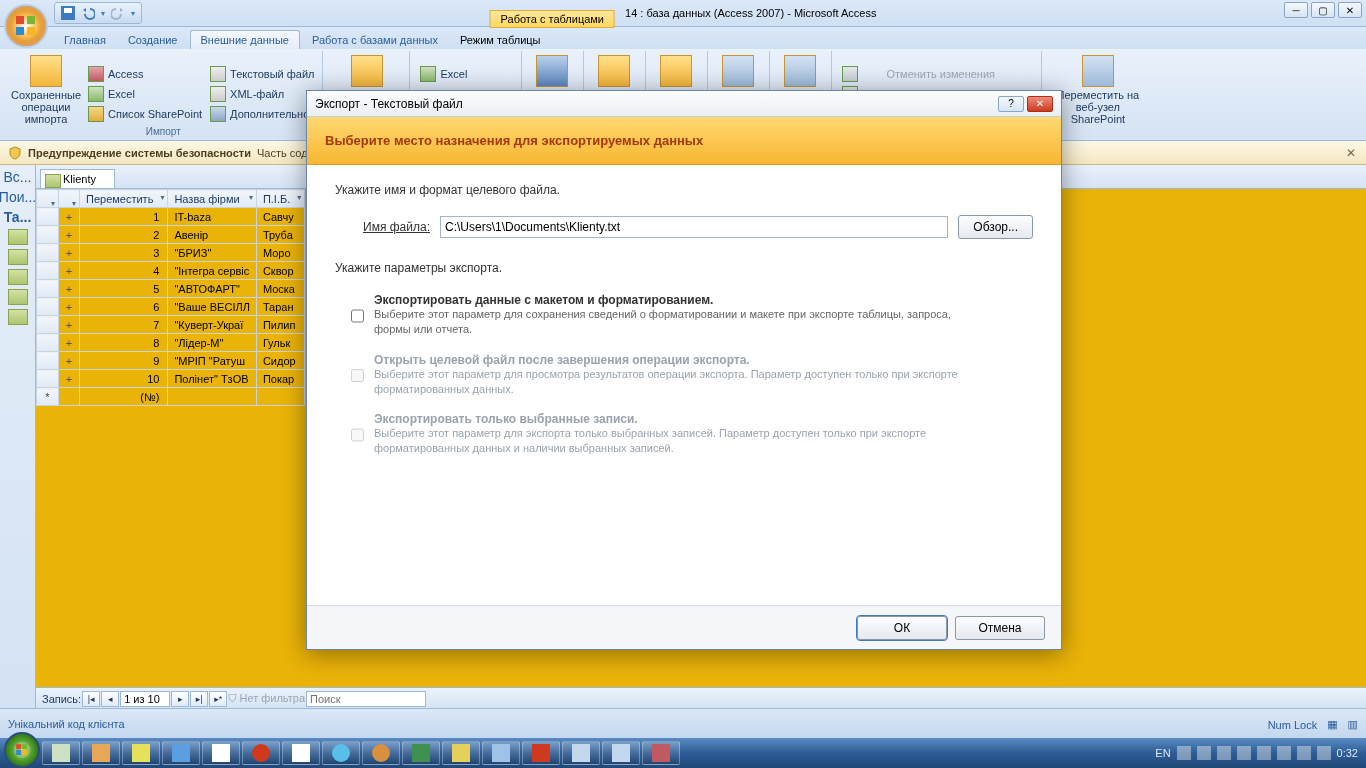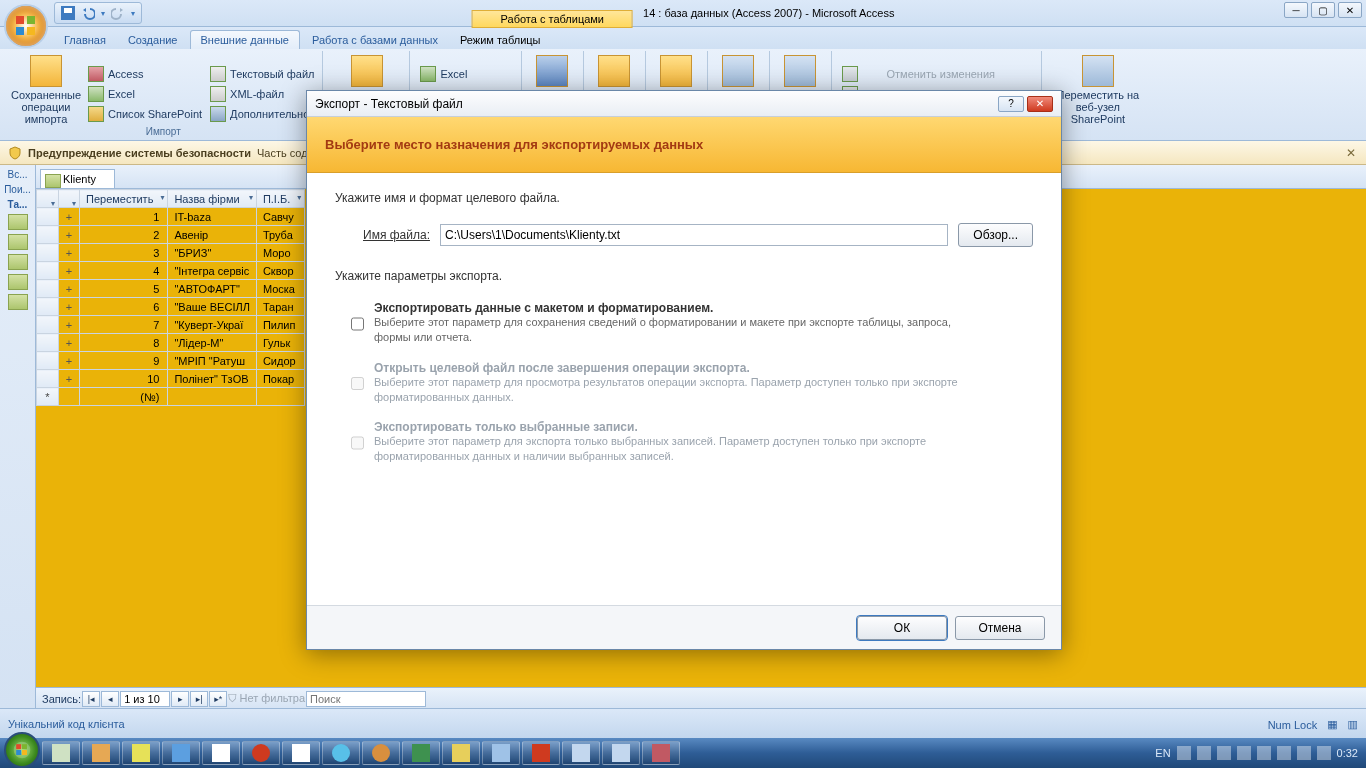--- a/index.html
+++ b/index.html
@@ -5,21 +5,21 @@
 * { margin: 0; padding: 0; box-sizing: border-box; font-family: "Segoe UI", Tahoma, sans-serif; }
 body { width: 1366px; height: 768px; background: #bcd3eb; overflow: hidden; position: relative; font-size: 11px; }
 
 
 .titlebar { height: 27px; background: linear-gradient(#dbe8f8,#cfe0f3); display: flex; align-items: center; position: relative; border-bottom: 1px solid #9db9d8; }
 .office-btn { width: 44px; height: 44px; position: absolute; top: 4px; left: 4px; z-index: 50; border-radius: 50%; background: radial-gradient(#fff,#f6b94f 40%,#d47c12 70%,#a85400); border: 2px solid #b8cfe8; box-shadow: inset 0 0 6px rgba(255,255,255,.6); display:flex;align-items:center;justify-content:center;}
 .office-btn svg{width:24px;height:24px;}
 .qat { margin-left: 54px; height: 22px; background: linear-gradient(#eaf2fb,#c8dbf2); border: 1px solid #9db9d8; border-radius: 3px; display: flex; align-items: center; gap: 6px; padding: 0 6px; }
 .qat .ico { width: 14px; height: 14px; }
 .title-center { position: absolute; left: 50%; transform: translateX(-50%); display: flex; align-items: center; gap: 10px; }
-.t-context { background: linear-gradient(#ffe69a,#ffd85e); padding: 2px 28px; border: 1px solid #dfae37; margin-top: 12px; }
+.t-context { background: linear-gradient(#ffe69a,#ffd85e); padding: 2px 10px; border: 1px solid #dfae37; margin-top: 12px; }
 .win-btns { position: absolute; right: 4px; top: 2px; display: flex; gap: 3px; }
 .win-btns span { width: 24px; height: 16px; border: 1px solid #8aa6c5; background: linear-gradient(#f4f8fd,#d7e4f3); border-radius: 2px; display:flex;align-items:center;justify-content:center;font-size:10px;}
 
 
 .tabs { height: 22px; background: linear-gradient(#dbe8f8,#cfe0f3); display: flex; align-items: flex-end; padding-left: 54px; gap: 2px; }
 .tab { padding: 3px 10px; color: #2a5c9c; cursor: default; }
 .tab.active { background: linear-gradient(#f4f8fd,#e3edf9); border: 1px solid #9db9d8; border-bottom: none; border-radius: 3px 3px 0 0; }
 .tab.context { color: #000; }
 
 
@@ -34,21 +34,21 @@
 .sm .sico { width: 16px; height: 16px; background: linear-gradient(#cfe1c3,#8ab96b); border: 1px solid #6a9a4c; flex-shrink:0;}
 .sm.gray { color: #9aa6b3; gap: 28px; }
 
 
 .secbar { height: 24px; background: linear-gradient(#fdf7e6,#f5e7c0); border-bottom: 1px solid #cbb887; display: flex; align-items: center; padding: 0 8px; gap: 6px; color: #4a3e1f; }
 .secbar .shield { width: 14px; height: 14px; }
 .secbar .close { margin-left: auto; width: 14px; height: 14px; font-size: 12px; text-align:center; color:#7a6b3b;}
 
 
 .workspace { position: absolute; top: 165px; bottom: 59px; left: 0; right: 0; display: flex; }
-.navpane { width: 36px; background: linear-gradient(#e5eef9,#d4e2f3); border-right: 1px solid #9db9d8; display: flex; flex-direction: column; align-items: center; gap: 4px; padding: 4px 2px; font-size: 10px; color: #2a5c9c; }
+.navpane { width: 36px; background: linear-gradient(#e5eef9,#d4e2f3); border-right: 1px solid #9db9d8; display: flex; flex-direction: column; align-items: center; gap: 4px; padding: 4px 2px; font-size: 14px; color: #2a5c9c; }
 .nav-ico { width: 20px; height: 16px; background: linear-gradient(#d4e2a6,#acc56d); border: 1px solid #8aa34f; }
 .content { flex: 1; background: #eab308; display: flex; flex-direction: column; }
 .doctab { height: 24px; background: linear-gradient(#e9f1fb,#d5e3f4); display: flex; align-items: flex-end; border-bottom: 1px solid #9db9d8; padding-left: 4px; }
 .doctab .dt { background: #fff; border: 1px solid #9db9d8; border-bottom: none; padding: 3px 18px 3px 22px; font-size: 11px; position: relative; }
 .doctab .dt::before { content:""; position:absolute; left:4px; top:4px; width:14px; height:12px; background:linear-gradient(#d4e2a6,#acc56d); border:1px solid #8aa34f;}
 
 
 .grid { flex: 1; overflow: hidden; font-size: 11px; }
 .grid table { border-collapse: collapse; }
 .grid th, .grid td { border: 1px solid #c9d4e1; padding: 2px 6px; height: 18px; white-space: nowrap; }
@@ -75,21 +75,21 @@
 .task-ico .ti { width:18px; height:18px; background:rgba(255,255,255,.5); }
 .tray { margin-left: auto; display: flex; align-items: center; gap: 6px; color: #dbe8f8; font-size: 11px; padding-right: 4px; }
 .tray .tri { width:14px; height:14px; background:rgba(255,255,255,.4); }
 
 
 .modal { position: absolute; left: 306px; top: 90px; width: 756px; height: 560px; background: #fff; border: 1px solid #6a87a8; box-shadow: 0 4px 24px rgba(0,0,0,.4); display: flex; flex-direction: column; z-index: 100; }
 .m-title { height: 26px; background: linear-gradient(#fdfdfe,#e9eef4); display: flex; align-items: center; padding: 0 8px; font-size: 12px; border-bottom: 1px solid #c6cfd9; }
 .m-title .wb { margin-left: auto; display: flex; gap: 3px; }
 .m-title .wb span { width: 26px; height: 16px; border: 1px solid #8aa6c5; background: linear-gradient(#f4f8fd,#d7e4f3); border-radius: 2px; display:flex;align-items:center;justify-content:center;font-size:10px;}
 .m-title .wb .xcl { background: linear-gradient(#f08a7a,#cf3a1f); color:#fff; border-color:#a82f17;}
-.m-banner { height: 56px; background: linear-gradient(#ffd871,#f7b733); display: flex; align-items: center; padding: 0 18px; color: #a33a12; font-size: 13px; font-weight: bold; border-bottom: 1px solid #d99f2a; }
+.m-banner { height: 48px; background: linear-gradient(#ffd871,#f7b733); display: flex; align-items: center; padding: 0 18px; color: #a33a12; font-size: 13px; font-weight: bold; border-bottom: 1px solid #d99f2a; }
 .m-body { flex: 1; padding: 18px 28px; color: #333; font-size: 12px; overflow: auto; }
 .m-body .lead { margin-bottom: 18px; }
 .filerow { display: flex; align-items: center; gap: 10px; margin: 0 0 22px 28px; }
 .filerow label { text-decoration: underline; }
 .filerow input { flex: 1; height: 22px; border: 1px solid #a6b4c4; padding: 0 4px; font-size: 12px; }
 .filerow button { height: 24px; padding: 0 14px; background: linear-gradient(#fdfdfe,#e4e9ef); border: 1px solid #8a98a8; border-radius: 3px; font-size: 12px; }
 .opt { display: flex; gap: 10px; margin: 0 0 4px 16px; }
 .opt input { margin-top: 2px; }
 .opt .ob { font-weight: bold; }
 .opt.dis .ob, .opt.dis .od { color: #9aa3ad; }

